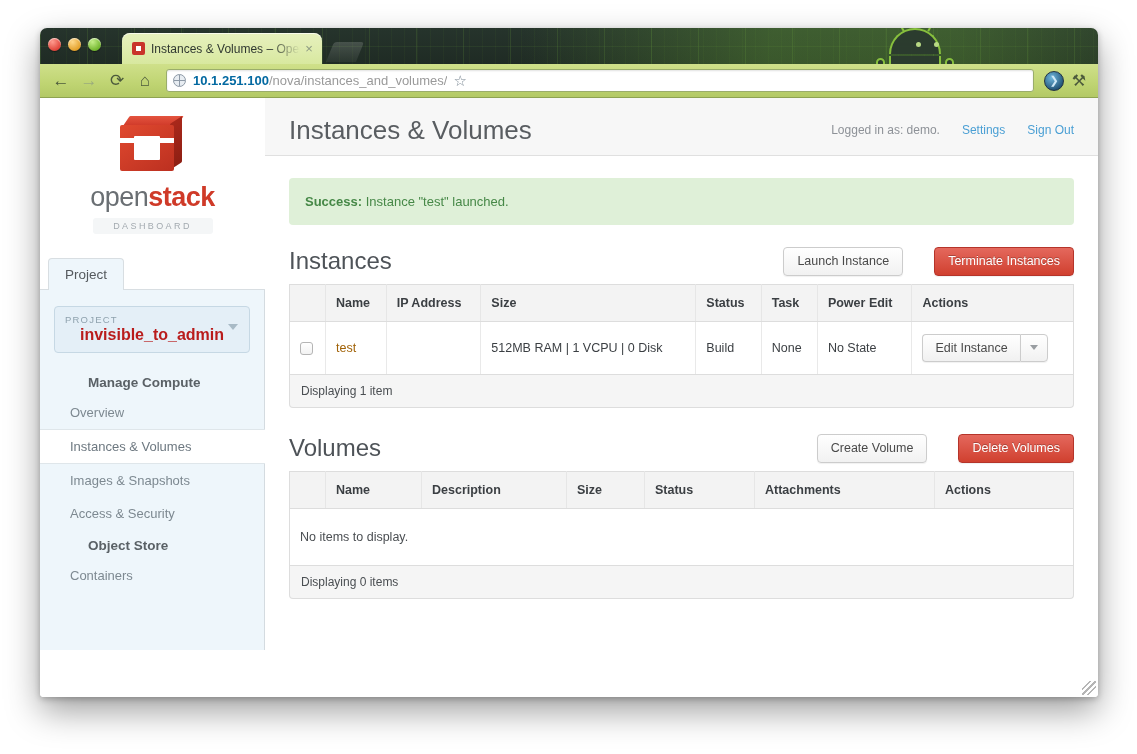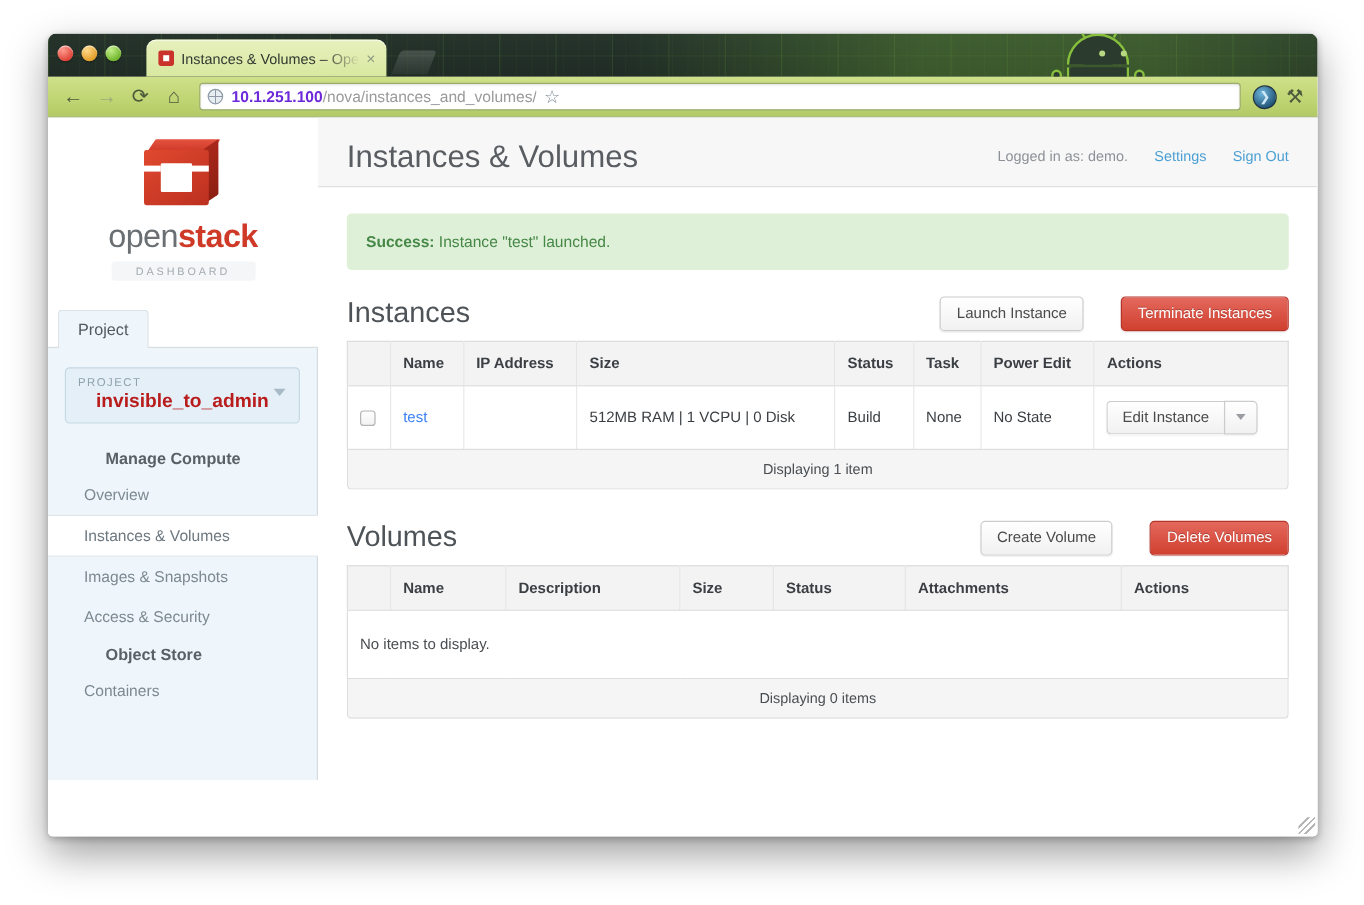--- a/index.html
+++ b/index.html
@@ -145,21 +145,21 @@
   }
   .globe {
     width: 13px; height: 13px; border-radius: 50%;
     border: 1px solid #8d99a6; margin-right: 7px; flex: 0 0 auto;
     background:
       linear-gradient(90deg, transparent 45%, #8d99a6 45%, #8d99a6 55%, transparent 55%),
       linear-gradient(0deg, transparent 45%, #8d99a6 45%, #8d99a6 55%, transparent 55%),
       #e8edf2;
   }
   .url { font-size: 13px; color: #9a9a9a; white-space: nowrap; overflow: hidden; }
-  .url b { color: #6d28d9; font-weight: 700; }
+  .url b { color: #0369a1; font-weight: 700; }
   .star {
     flex: 0 0 auto; font-size: 15px; color: #7d8a95; cursor: pointer; margin-left: 6px;
   }
   .ext-icon {
     width: 20px; height: 20px; border-radius: 50%;
     background: radial-gradient(circle at 38% 32%, #6fb7dd, #1e4f72 78%);
     border: 1px solid #234; margin: 0 4px; flex: 0 0 auto;
     display:flex; align-items:center; justify-content:center;
     color:#cfe9f7; font-size:11px; cursor: pointer;
   }
@@ -346,29 +346,28 @@
   }
   table.tbl td.empty-msg {
     text-align: left; color: #4a4e52; padding: 21px 10px;
   }
   .cb-col { width: 36px; }
   .chk {
     width: 13px; height: 13px; border: 1px solid #b5b5b5; border-radius: 3px;
     background: linear-gradient(180deg,#ffffff,#f2f2f2);
     display: inline-block; cursor: pointer; vertical-align: middle;
   }
-  .link { color: #3b82f6; text-decoration: none; cursor: pointer; }
+  .link { color: #a16207; text-decoration: none; cursor: pointer; }
   .tbl-foot {
     background: #f5f5f5;
     border: 1px solid #dddddd; border-top: none;
     border-radius: 0 0 4px 4px;
     padding: 9px 11px;
     font-size: 12px; color: #4a4e52;
     margin-bottom: 26px;
-    text-align: center;
   }
 
   .splitbtn { display: inline-flex; }
   .splitbtn .main {
     border-radius: 4px 0 0 4px; border-right: none;
     padding: 7px 12px;
   }
   .splitbtn .caret {
     border-radius: 0 4px 4px 0;
     padding: 7px 9px;

